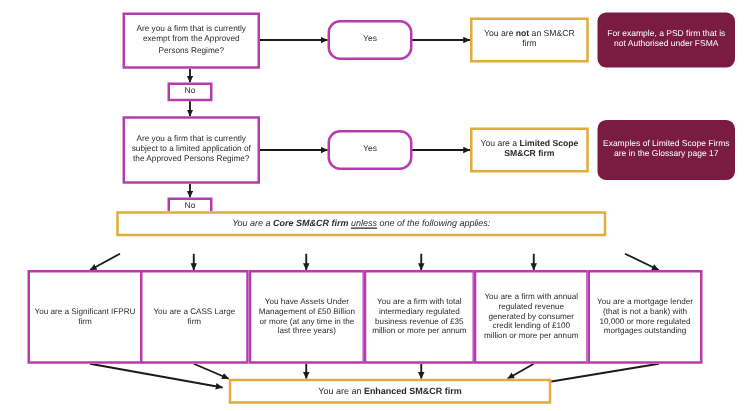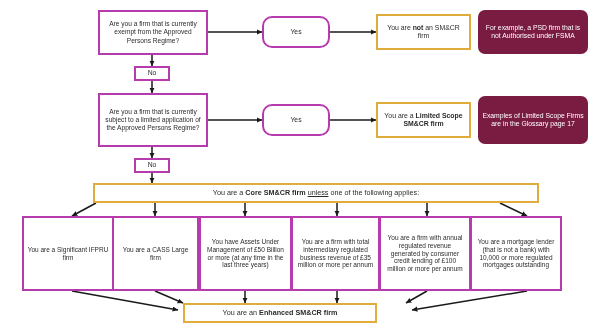--- a/index.html
+++ b/index.html
@@ -161,21 +161,21 @@
   </div>
 
   <div class="node gold" style="left:376px; top:102px; width:95px; height:36px;">
     <span class="txt"><span>You are a </span><b>Limited Scope SM&amp;CR firm</b></span>
   </div>
 
   <div class="node maroon" style="left:478px; top:96px; width:110px; height:48px;">
     <span class="txt">Examples of Limited Scope Firms are in the Glossary page 17</span>
   </div>
 
-  <div class="node goldbar" style="left:93px; top:183px; width:446px; height:20px;">
+  <div class="node goldbar" style="left:93px; top:169px; width:392px; height:20px;font-style:italic;">
     <span class="txt"><span>You are a </span><b>Core SM&amp;CR firm</b> <u>unless</u><span> one of the following applies:</span></span>
   </div>
 
   <div class="node criterion" style="left:22px; top:216px; width:92px; height:75px;">
     <span class="txt">You are a Significant IFPRU firm</span>
   </div>
 
   <div class="node criterion" style="left:112px; top:216px; width:87px; height:75px;">
     <span class="txt">You are a CASS Large firm</span>
   </div>
@@ -189,17 +189,17 @@
   </div>
 
   <div class="node criterion" style="left:379px; top:216px; width:92px; height:75px;">
     <span class="txt">You are a firm with annual regulated revenue generated by consumer credit lending of £100 million or more per annum</span>
   </div>
 
   <div class="node criterion" style="left:470px; top:216px; width:92px; height:75px;">
     <span class="txt">You are a mortgage lender (that is not a bank) with 10,000 or more regulated mortgages outstanding</span>
   </div>
 
-  <div class="node goldbar" style="left:183px; top:303px; width:194px; height:20px;">
+  <div class="node goldbar" style="left:183px; top:303px; width:258px; height:20px;">
     <span class="txt"><span>You are an </span><b>Enhanced SM&amp;CR firm</b></span>
   </div>
 
 </div>
 
 </body></html>

